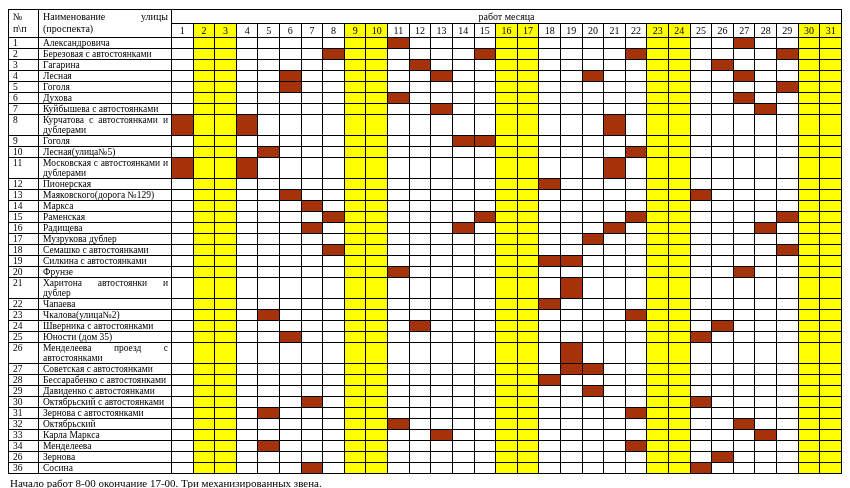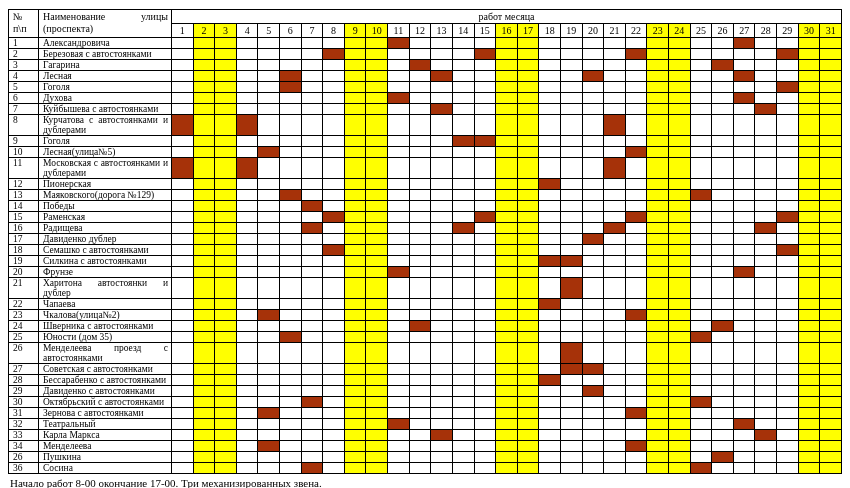--- a/index.html
+++ b/index.html
@@ -524,21 +524,21 @@
           <td style="background: rgb(166, 50, 9);"></td>
           <td></td>
           <td></td>
           <td></td>
           <td></td>
           <td style="background: rgb(255, 255, 0);"></td>
           <td style="background: rgb(255, 255, 0);"></td>
         </tr>
         <tr>
           <td class="numc">14</td>
-          <td class="namec">Победы</td>
+          <td class="namec">Маркса</td>
           <td></td>
           <td style="background: rgb(255, 255, 0);"></td>
           <td style="background: rgb(255, 255, 0);"></td>
           <td></td>
           <td></td>
           <td></td>
           <td style="background: rgb(166, 50, 9);"></td>
           <td></td>
           <td style="background: rgb(255, 255, 0);"></td>
           <td style="background: rgb(255, 255, 0);"></td>
@@ -629,21 +629,21 @@
           <td></td>
           <td></td>
           <td></td>
           <td style="background: rgb(166, 50, 9);"></td>
           <td></td>
           <td style="background: rgb(255, 255, 0);"></td>
           <td style="background: rgb(255, 255, 0);"></td>
         </tr>
         <tr>
           <td class="numc">17</td>
-          <td class="namec">Давиденко дублер</td>
+          <td class="namec">Музрукова дублер</td>
           <td></td>
           <td style="background: rgb(255, 255, 0);"></td>
           <td style="background: rgb(255, 255, 0);"></td>
           <td></td>
           <td></td>
           <td></td>
           <td></td>
           <td></td>
           <td style="background: rgb(255, 255, 0);"></td>
           <td style="background: rgb(255, 255, 0);"></td>
@@ -1154,21 +1154,21 @@
           <td></td>
           <td></td>
           <td></td>
           <td></td>
           <td></td>
           <td style="background: rgb(255, 255, 0);"></td>
           <td style="background: rgb(255, 255, 0);"></td>
         </tr>
         <tr>
           <td class="numc">32</td>
-          <td class="namec">Театральный</td>
+          <td class="namec">Октябрьский</td>
           <td></td>
           <td style="background: rgb(255, 255, 0);"></td>
           <td style="background: rgb(255, 255, 0);"></td>
           <td></td>
           <td></td>
           <td></td>
           <td></td>
           <td></td>
           <td style="background: rgb(255, 255, 0);"></td>
           <td style="background: rgb(255, 255, 0);"></td>
@@ -1259,21 +1259,21 @@
           <td></td>
           <td></td>
           <td></td>
           <td></td>
           <td></td>
           <td style="background: rgb(255, 255, 0);"></td>
           <td style="background: rgb(255, 255, 0);"></td>
         </tr>
         <tr>
           <td class="numc">26</td>
-          <td class="namec">Пушкина</td>
+          <td class="namec">Зернова</td>
           <td></td>
           <td style="background: rgb(255, 255, 0);"></td>
           <td style="background: rgb(255, 255, 0);"></td>
           <td></td>
           <td></td>
           <td></td>
           <td></td>
           <td></td>
           <td style="background: rgb(255, 255, 0);"></td>
           <td style="background: rgb(255, 255, 0);"></td>

